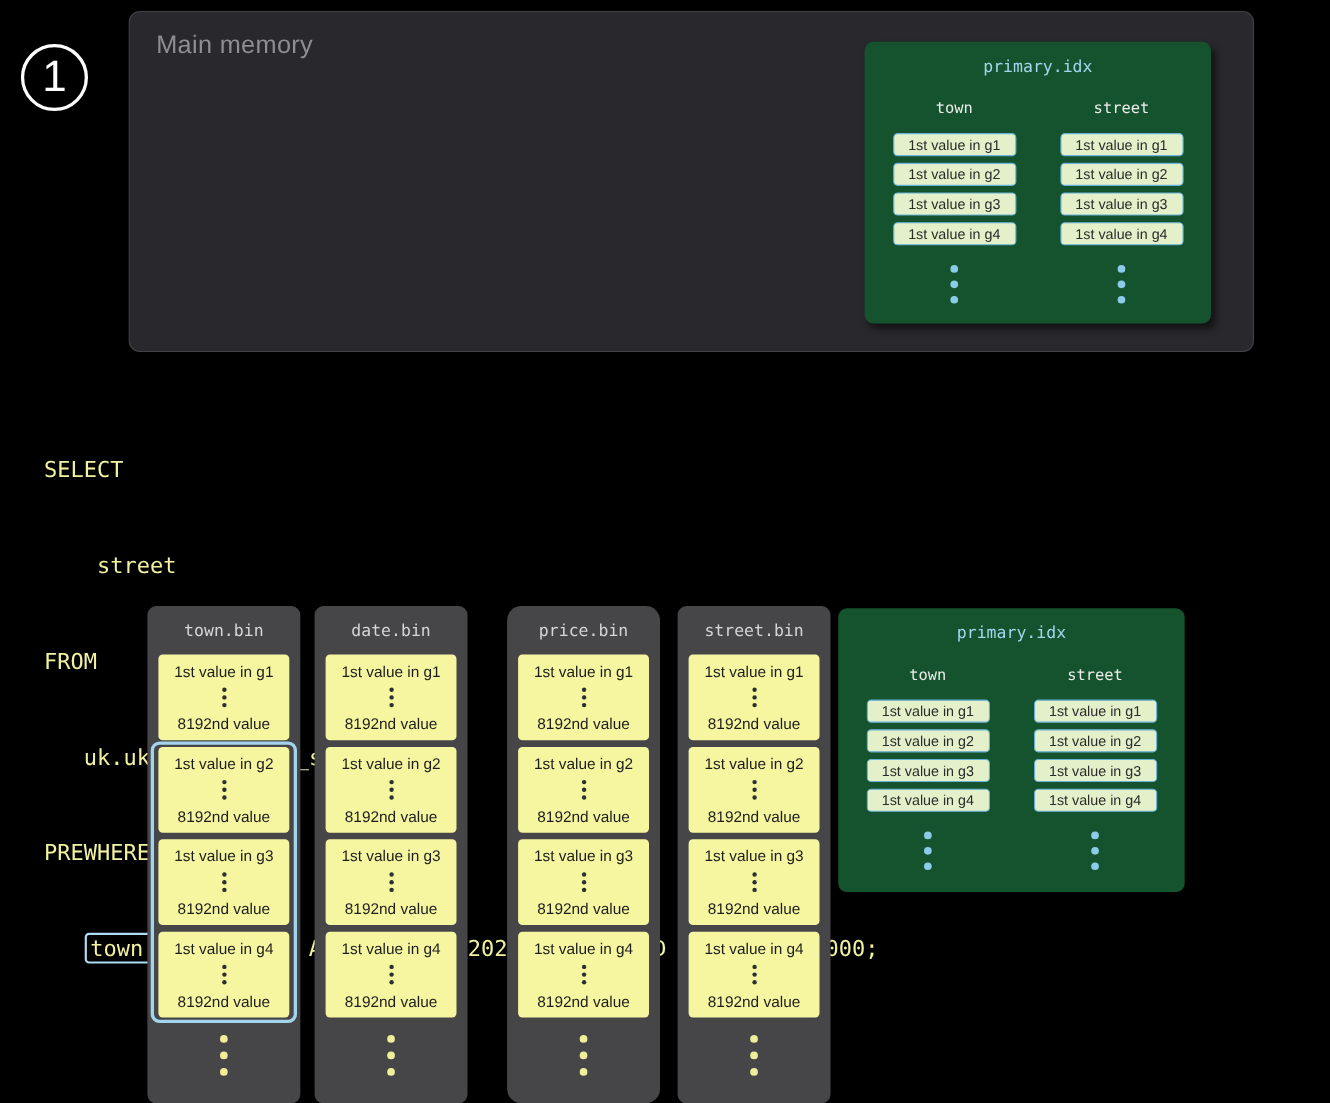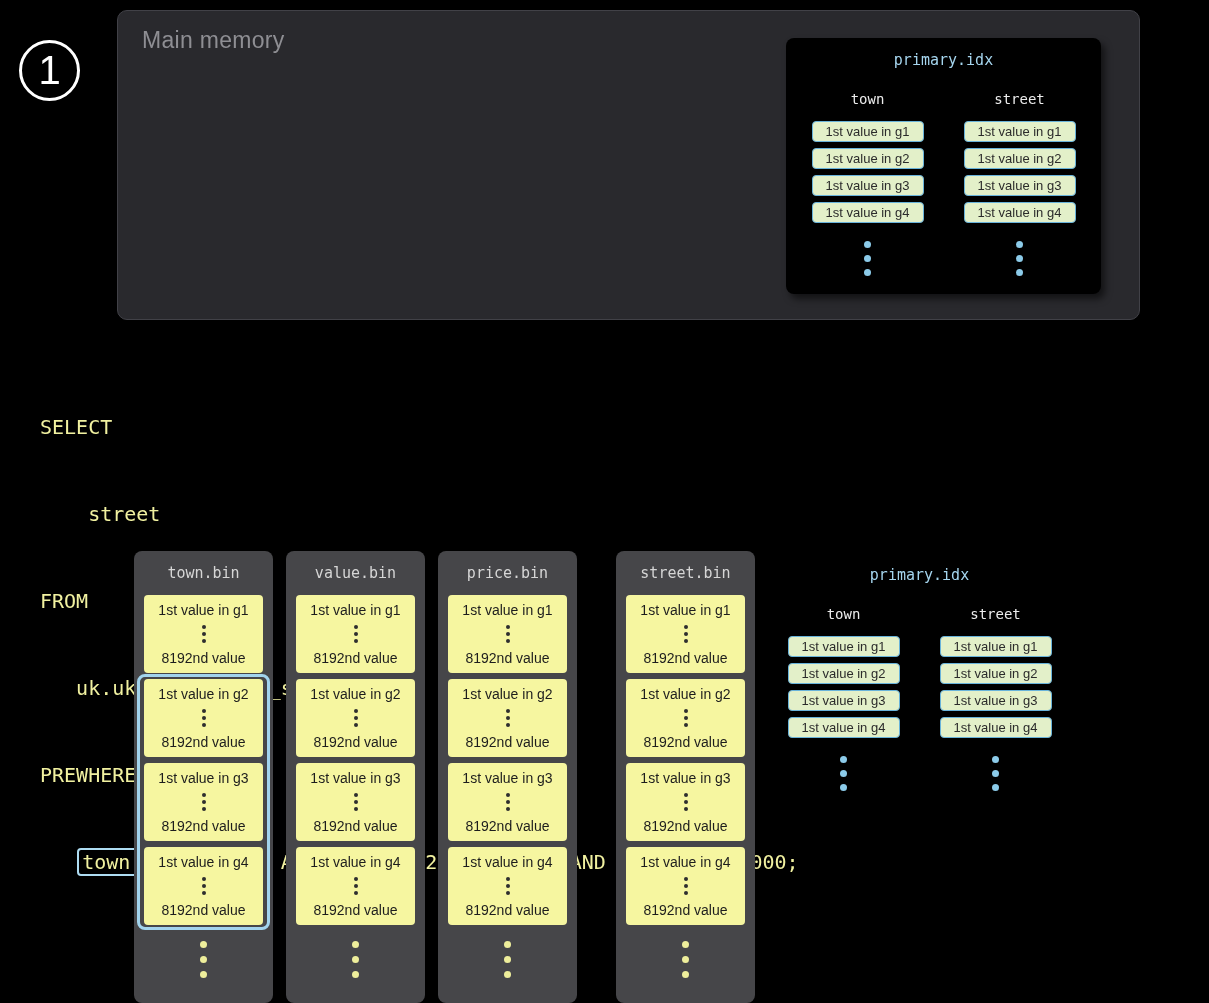--- a/index.html
+++ b/index.html
@@ -11,21 +11,21 @@
   .step-circle { position:absolute; left:19px; top:40px; width:61px; height:61px;
     border:3px solid #ffffff; border-radius:50%; color:#ffffff;
     display:flex; align-items:center; justify-content:center; font-size:40px; font-weight:400; }
 
   
   .main-memory { position:absolute; left:93px; top:10px; width:1023px; height:310px;
     background:#29292d; border:1px solid #414147; border-radius:10px;margin-left:24px; }
   .mm-label { position:absolute; left:24px; top:16px; font-size:23px; color:#8e8e93; letter-spacing:.3px; }
 
   
-  .pidx { position:absolute; width:315px; background:#000000; border-radius:8px;
+  .pidx { position:absolute; width:315px; background:#14532d; border-radius:8px;
     box-shadow:4px 5px 7px rgba(0,0,0,.55); }
   .pidx-top    { left:668px; top:27px;  height:256px; } 
   .pidx-bottom { left:762px; top:553px; height:258px; }
   .pidx-title { text-align:center; padding-top:13px; font-family:"DejaVu Sans Mono", monospace;
     font-size:15px; color:#a5d5ee; }
   .pidx-cols { display:flex; justify-content:center; gap:40px; }
   .pidx-col  { display:flex; flex-direction:column; align-items:center; }
   .pidx-col-header { font-family:"DejaVu Sans Mono", monospace; font-size:14px; color:#ececec;
     margin:22px 0 14px; }
   .pidx-cell { width:112px; height:21px; background:#e3f0c9; border:1.5px solid #69b3da;
@@ -40,21 +40,21 @@
   .sql { position:absolute; left:40px; top:355px; font-family:"DejaVu Sans Mono", monospace;
     font-size:20px; line-height:29px; color:#f1f1a0; white-space:pre; }
   .sql-line { height:29px; }
   .sql-highlight { border:2px solid #aedcf2; border-radius:4px; padding:0 3px; margin:0 1px; }
 
   
   .bin { position:absolute; top:551px; width:139px; height:452px; background:#464649;
     border-radius:8px; padding:0 10px; }
   .bin-town   { left:134px;text-align:center; }
   .bin-date   { left:286px; }
-  .bin-price  { left:438px; }
+  .bin-price  { left:461px;border-radius:13px; }
   .bin-street { left:616px; }
   .bin-title { height:44px; display:flex; align-items:center; justify-content:center;
     font-family:"DejaVu Sans Mono", monospace; font-size:15px; color:#d6d6d6; }
   .granule { height:78px; background:#f6f6a0; border-radius:4px; margin-bottom:6px;
     display:flex; flex-direction:column; align-items:center; justify-content:space-between;
     padding:7px 2px; color:#1d1d1d; font-size:14px; }
   .gdots { display:flex; flex-direction:column; align-items:center; gap:3px; }
   .gdots i { display:block; width:4px; height:4px; border-radius:50%; background:#2e2e2e; }
   .bin-dots { display:flex; flex-direction:column; align-items:center; gap:8px; margin-top:16px; }
   .bin-dots i { display:block; width:7px; height:7px; border-radius:50%; background:#eeee9b; }
@@ -155,21 +155,21 @@
     </div>
     <div class="bin-dots">
         <i></i>
         <i></i>
         <i></i>
       </div>
     <div class="selection-box"></div>
   </div>
 
   <div class="bin bin-date">
-    <div class="bin-title">value.bin</div>
+    <div class="bin-title">date.bin</div>
     <div class="granule">
       <div>1st value in g1</div>
       <div class="gdots">
           <i></i>
           <i></i>
           <i></i>
         </div>
       <div>8192nd value</div>
     </div>
     <div class="granule">

